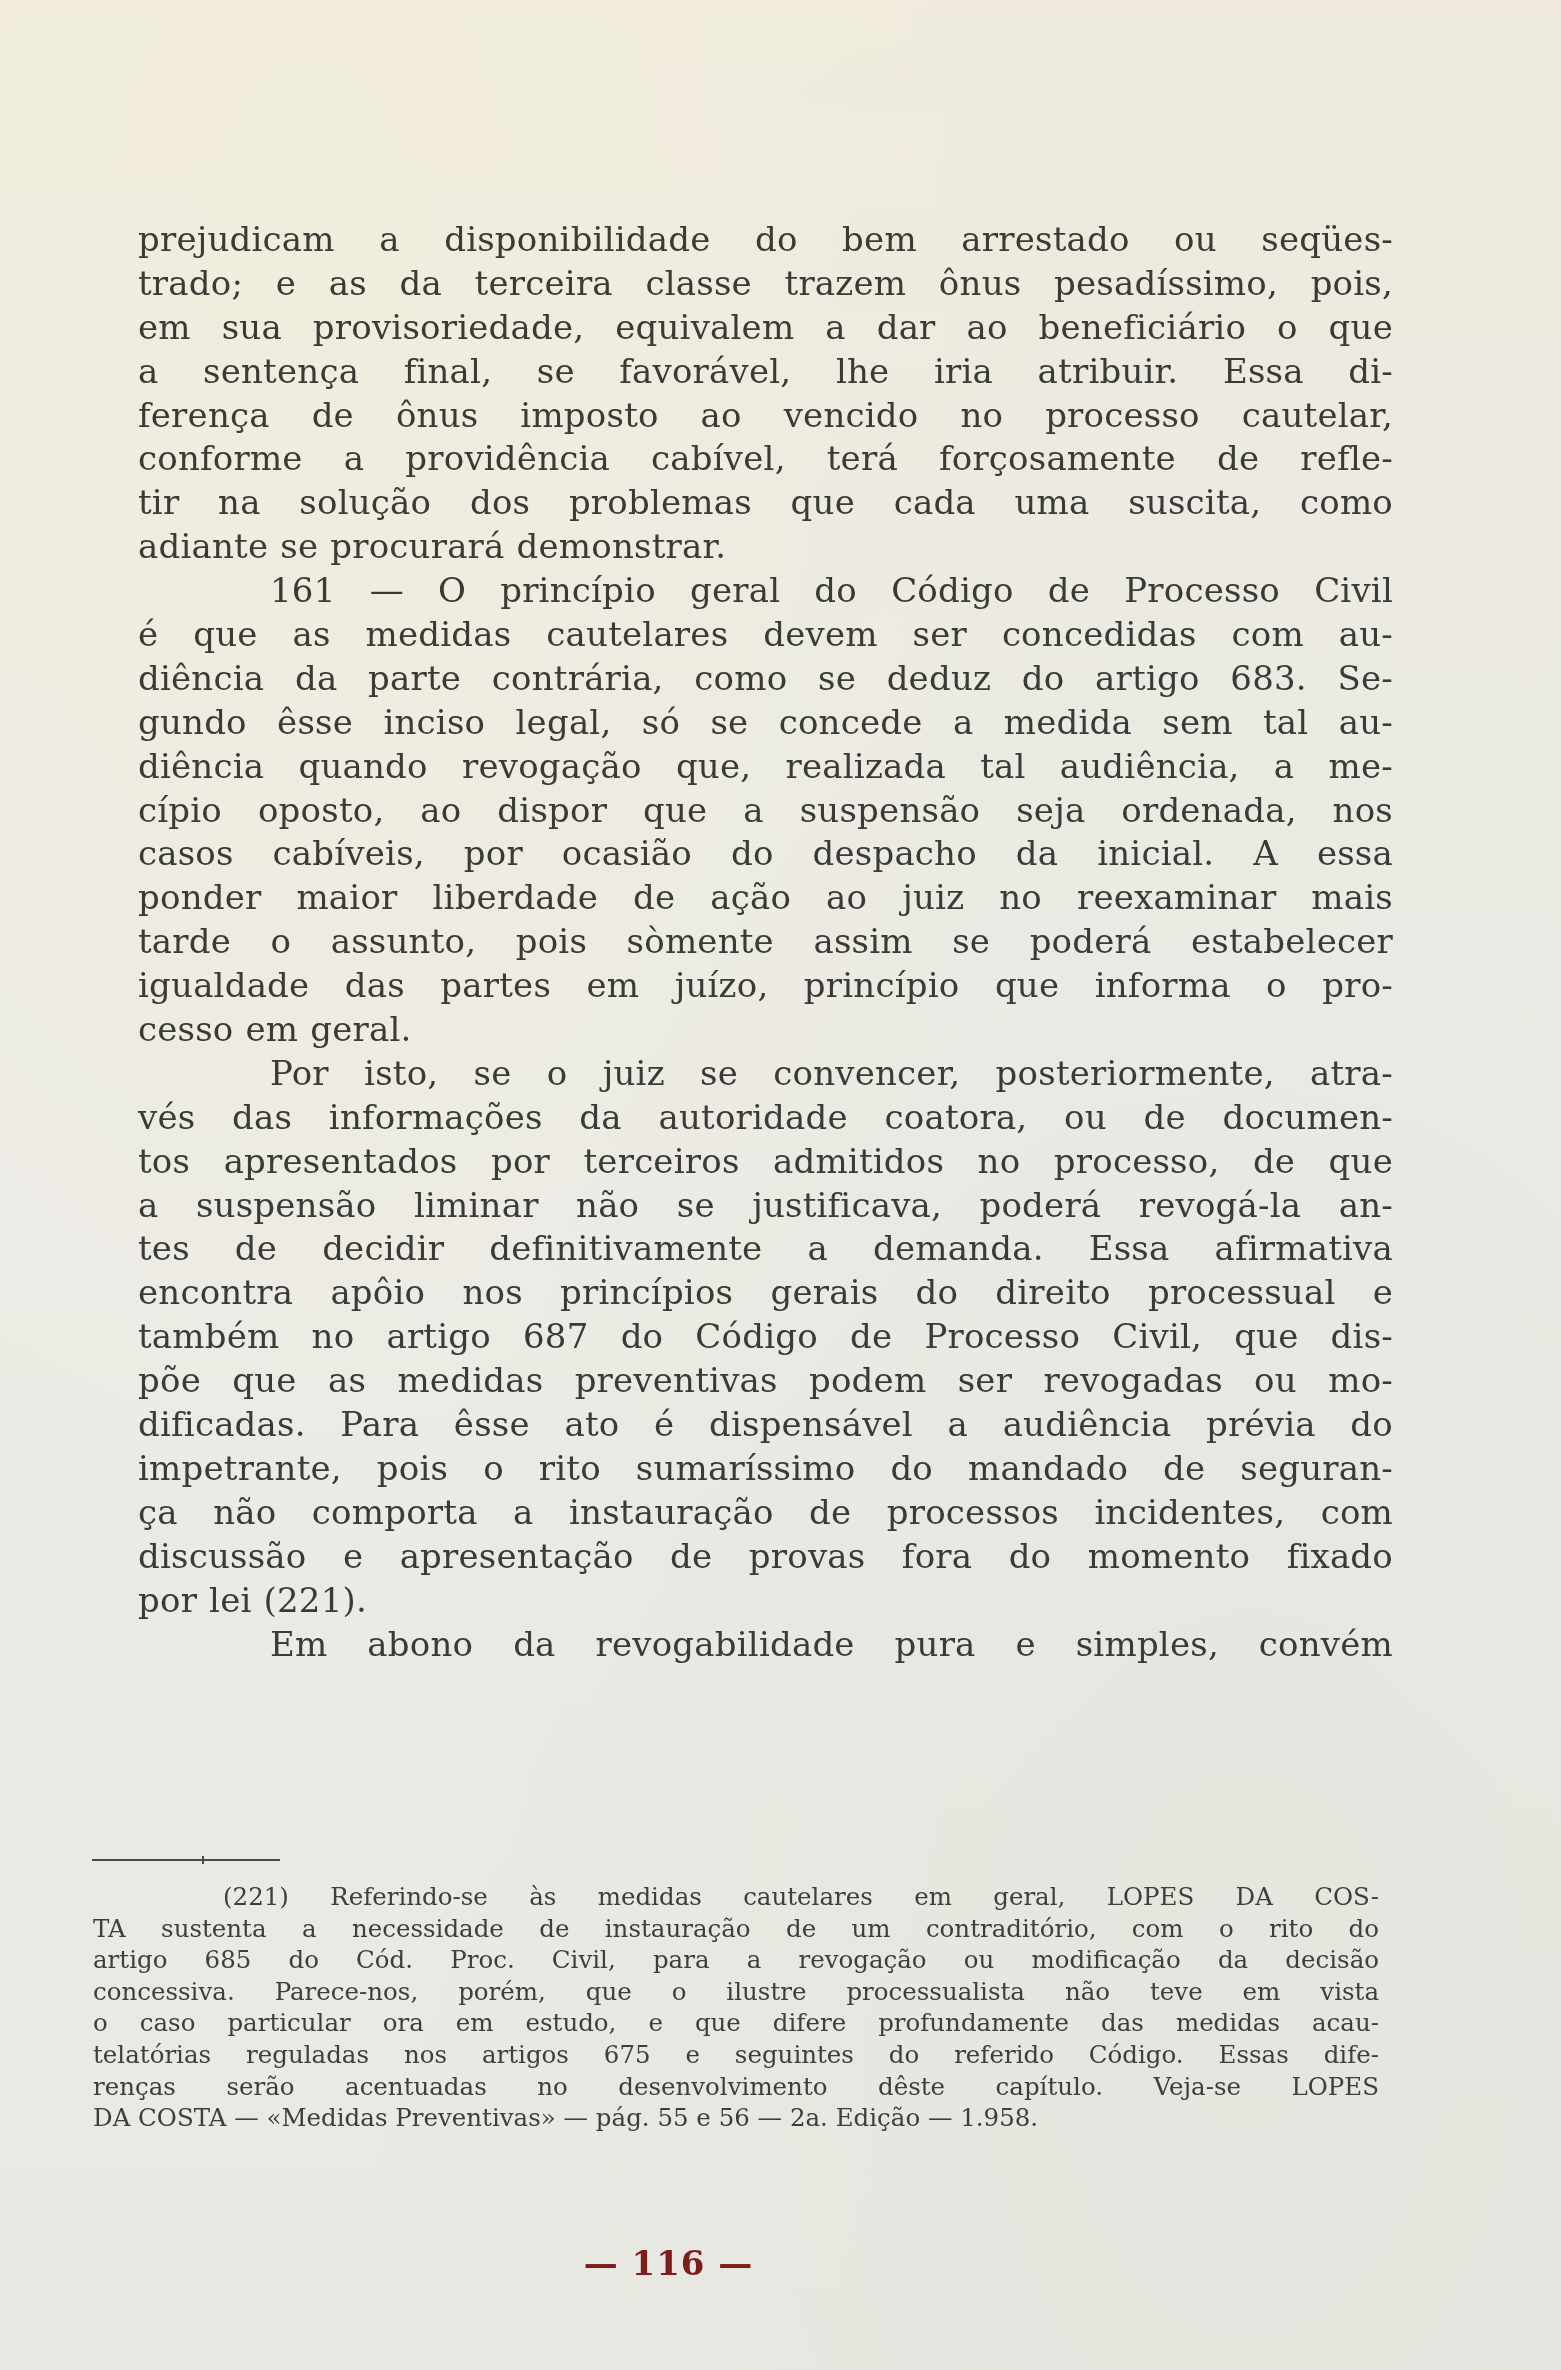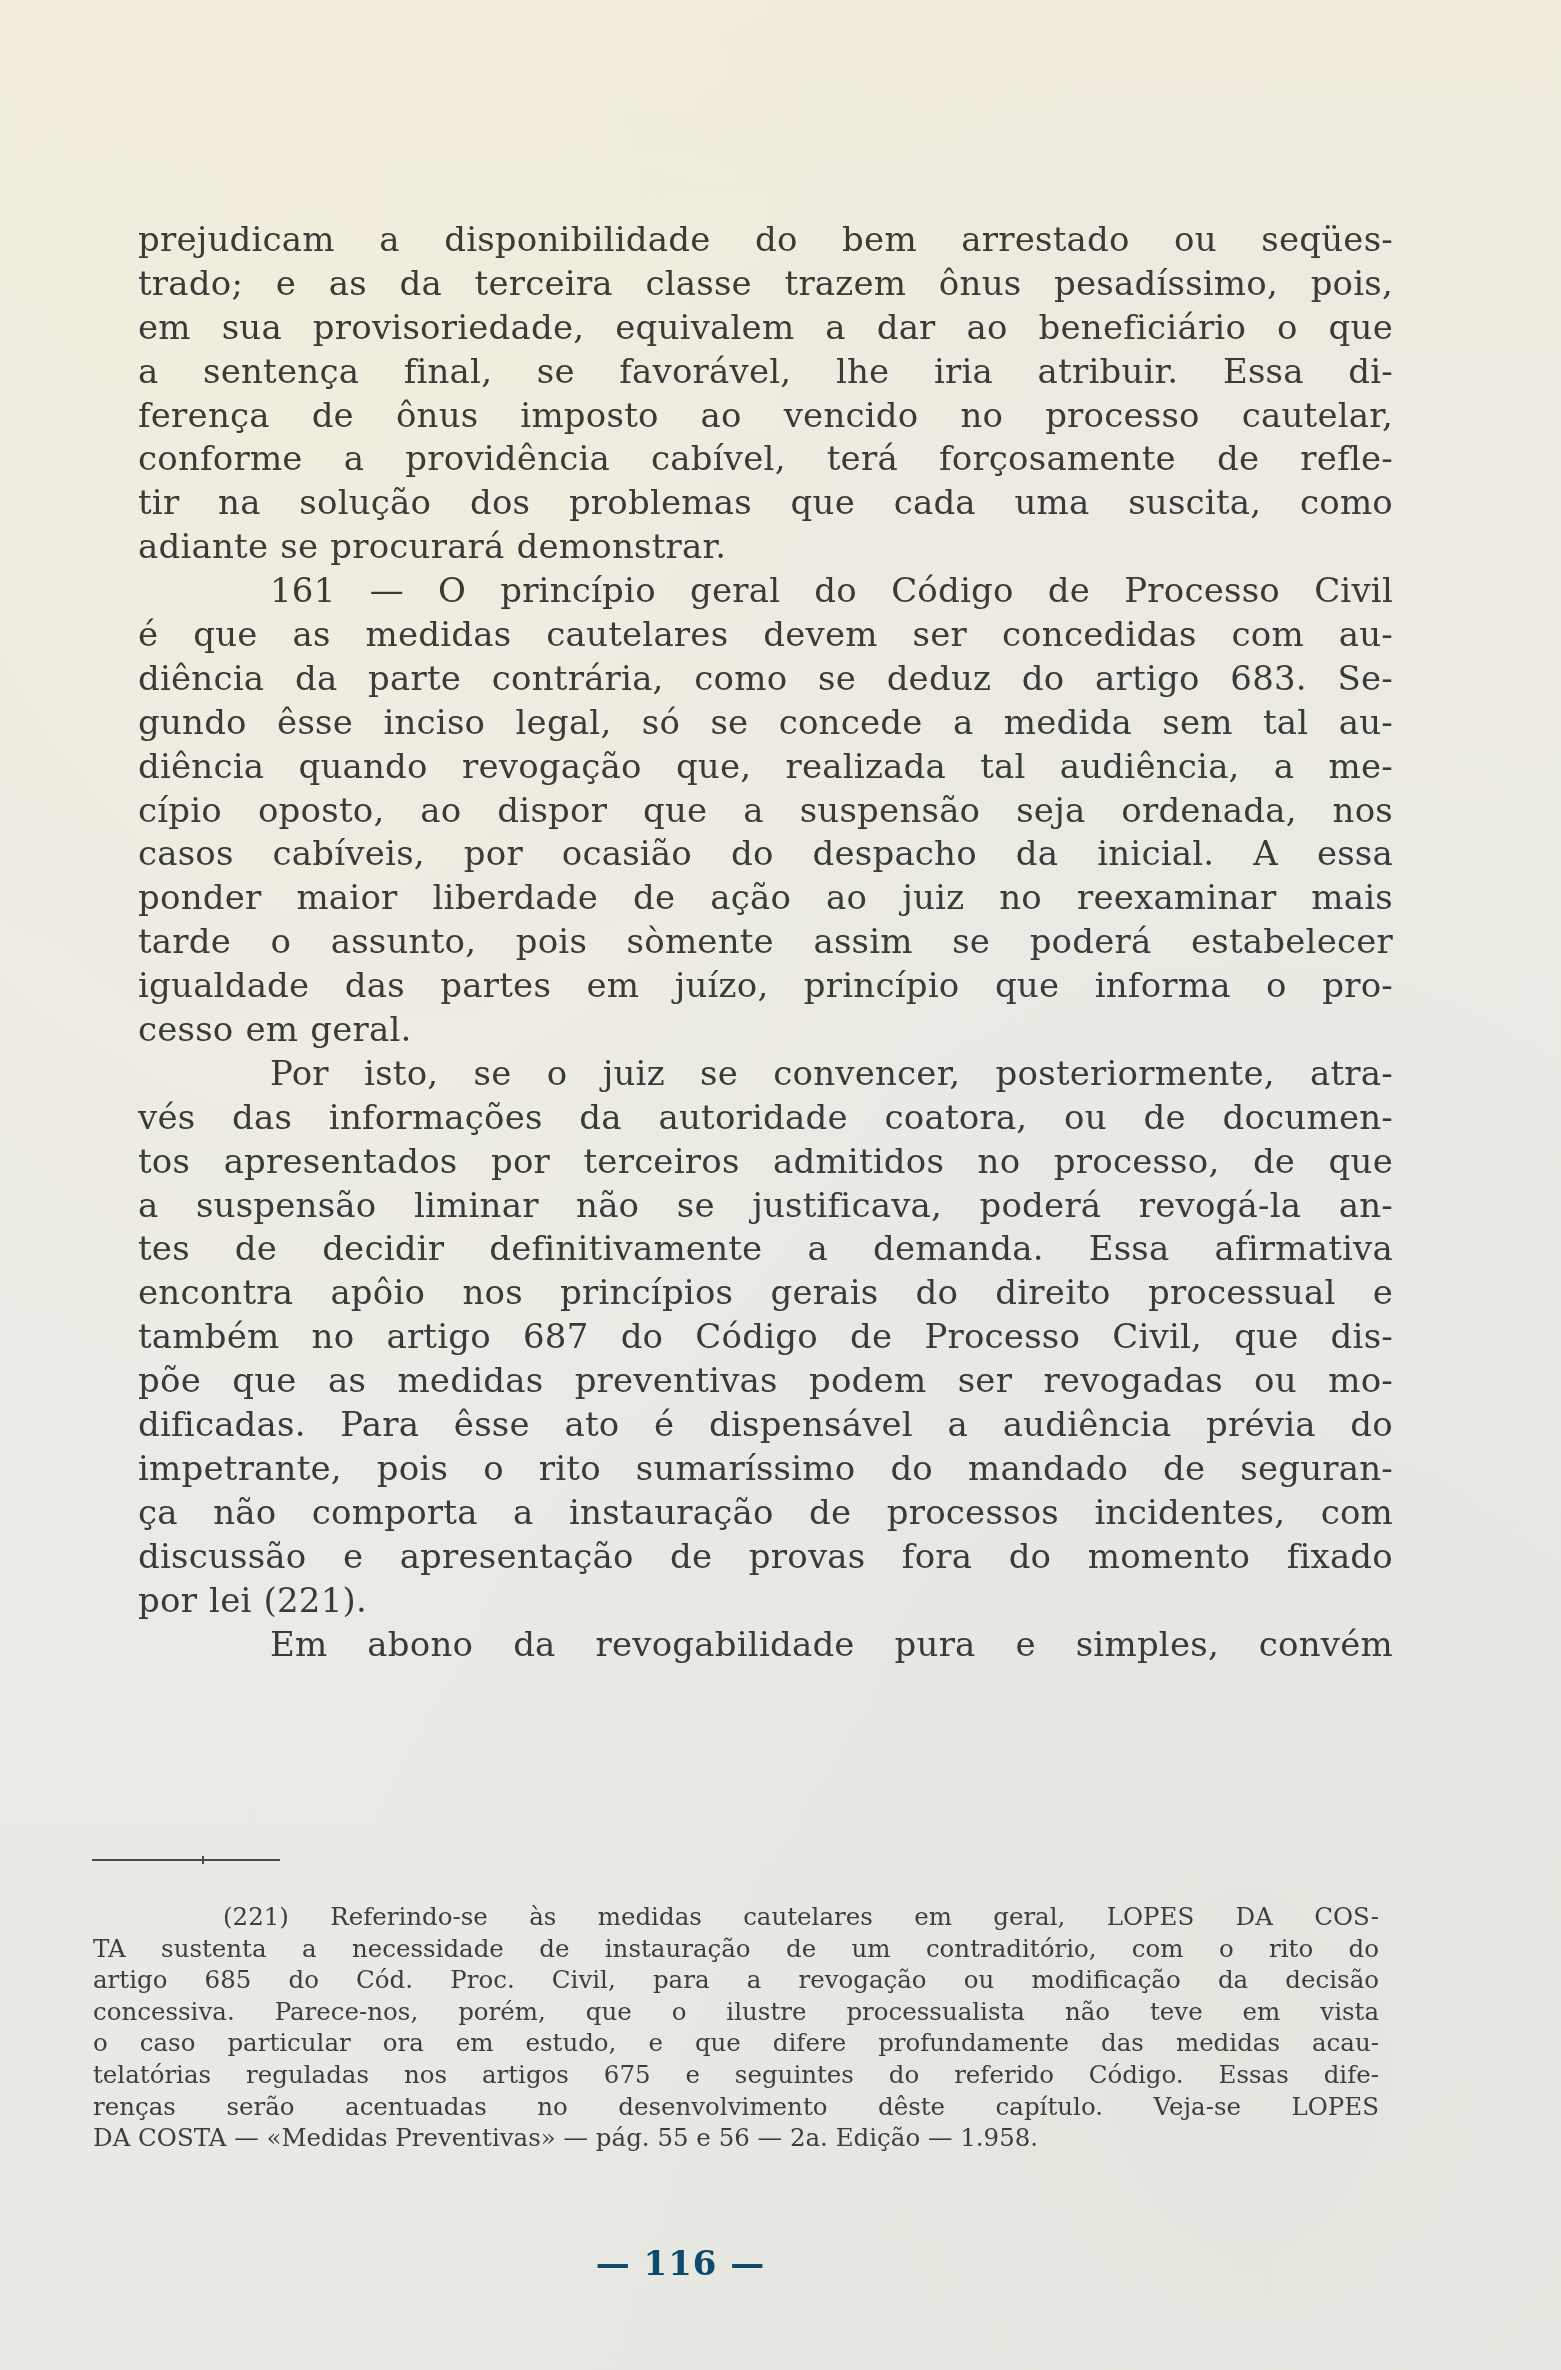--- a/index.html
+++ b/index.html
@@ -76,30 +76,30 @@
       display: block;
       height: 31.6px;
       line-height: 31.6px;
       font-size: 24.5px;
       white-space: nowrap;
       text-align: justify;
       text-align-last: justify;
       color: #3e3e3a;
     }
     .fline.last { text-align-last: left; }
-    .fline.indent { padding-left: 130px; margin-top: 20px; }
+    .fline.indent { padding-left: 130px; }
     .page-number {
       position: absolute;
-      left: 12px;
+      left: 0;
       top: 2243px;
       width: 1337px;
       text-align: center;
       font-size: 34px;
       font-weight: bold;
-      color: #0c4a6e;
+      color: #7f1d1d;
       letter-spacing: 1px;
     }
   </style>
 </head>
 <body>
 
 <div class="page">
 
   <div class="body-text">
     <span class="line">prejudicam a disponibilidade do bem arrestado ou seqües-</span>

